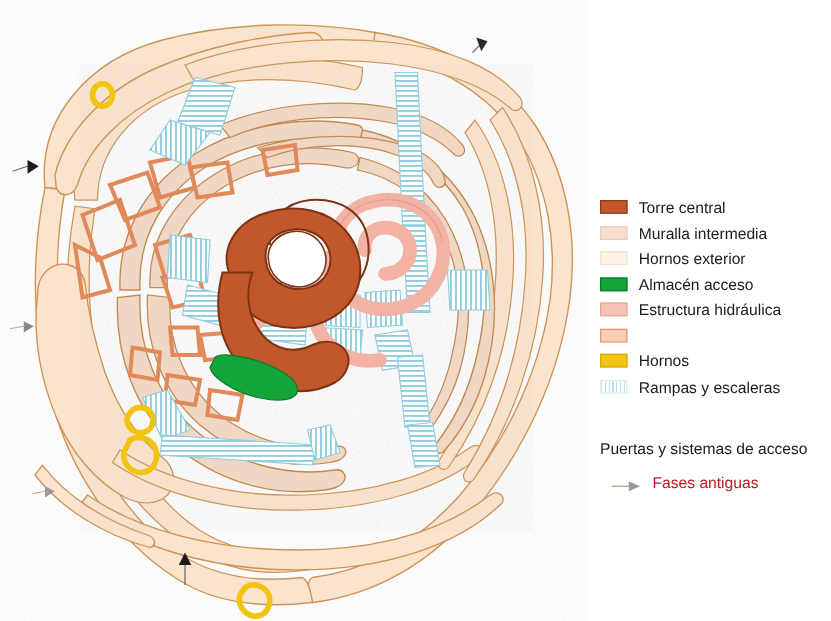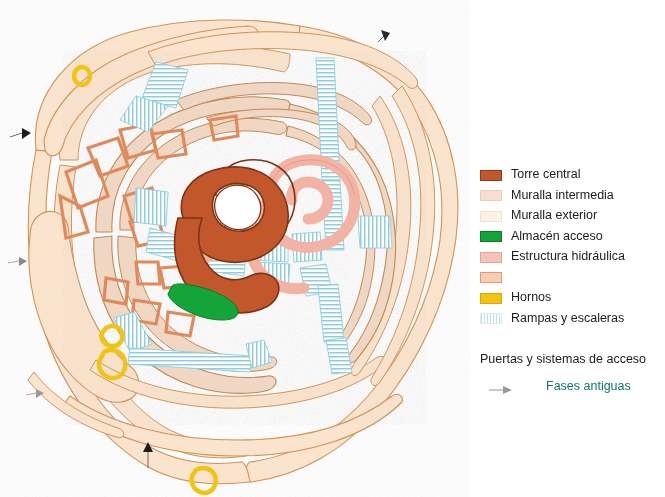--- a/index.html
+++ b/index.html
@@ -6,41 +6,41 @@
   body{width:665px;height:497px;overflow:hidden;
        font-family:"Liberation Sans","DejaVu Sans",sans-serif;}
   #root{position:relative;width:665px;height:497px;background:#fff;}
 
   
   #map-area{position:absolute;left:0;top:0;width:470px;height:497px;}
   #map-svg{display:block;width:470px;height:497px;}
 
   
   #legend-panel{position:absolute;left:480px;top:160px;width:185px;}
-  .legend-row{display:flex;align-items:flex-end;height:20.5px;}
+  .legend-row{display:flex;align-items:flex-start;height:20.5px;}
   .swatch{width:22px;height:11px;margin-right:9px;flex:0 0 22px;
           box-sizing:border-box;}
   .legend-label{font-size:12.5px;color:#1c1c1c;line-height:1;white-space:nowrap;}
 
   .sw-torre{background:#c2572c;border:1px solid #8d3d1d;}
   .sw-intermedia{background:#f6ded0;border:1px solid #eccdb8;}
   .sw-exterior{background:#fdf2e6;border:1px solid #f3e2cd;}
   .sw-almacen{background:#13a538;border:1px solid #0b7b28;}
   .sw-hidraulica{background:#f5c3b7;border:1px solid #e8a596;}
   .sw-depositos{background:#f7cdb4;border:1px solid #e79a6e;}
   .sw-hornos{background:#f2c411;border:1px solid #d8a90a;}
   .sw-rampas{background:#ffffff;border:1px solid #d9ecf2;
     background-image:repeating-linear-gradient(90deg,#bfe0ea 0 1px,#ffffff 1px 3px);}
 
   
   #access-block{position:absolute;left:480px;top:352px;width:185px;}
   #access-title{font-size:12.5px;color:#1c1c1c;margin-bottom:9px;}
   .access-row{display:flex;align-items:center;height:22px;padding-left:8px;}
   .access-arrow{width:26px;height:10px;margin-right:8px;flex:0 0 26px;}
-  .access-label{font-size:12.5px;color:#0f766e;margin-left:24px;}
+  .access-label{font-size:12.5px;color:#b91c1c;}
 </style>
 </head>
 <body>
 
 <div id="root">
 
   <div id="map-area">
     <svg id="map-svg" viewBox="0 0 470 497" xmlns="http://www.w3.org/2000/svg">
       <defs>
 
@@ -261,21 +261,21 @@
       <span class="legend-label">Torre central</span>
     </div>
 
     <div class="legend-row">
       <span class="swatch sw-intermedia"></span>
       <span class="legend-label">Muralla intermedia</span>
     </div>
 
     <div class="legend-row">
       <span class="swatch sw-exterior"></span>
-      <span class="legend-label">Muralla exterior</span>
+      <span class="legend-label">Hornos exterior</span>
     </div>
 
     <div class="legend-row">
       <span class="swatch sw-almacen"></span>
       <span class="legend-label">Almacén acceso</span>
     </div>
 
     <div class="legend-row">
       <span class="swatch sw-hidraulica"></span>
       <span class="legend-label">Estructura hidráulica</span>

